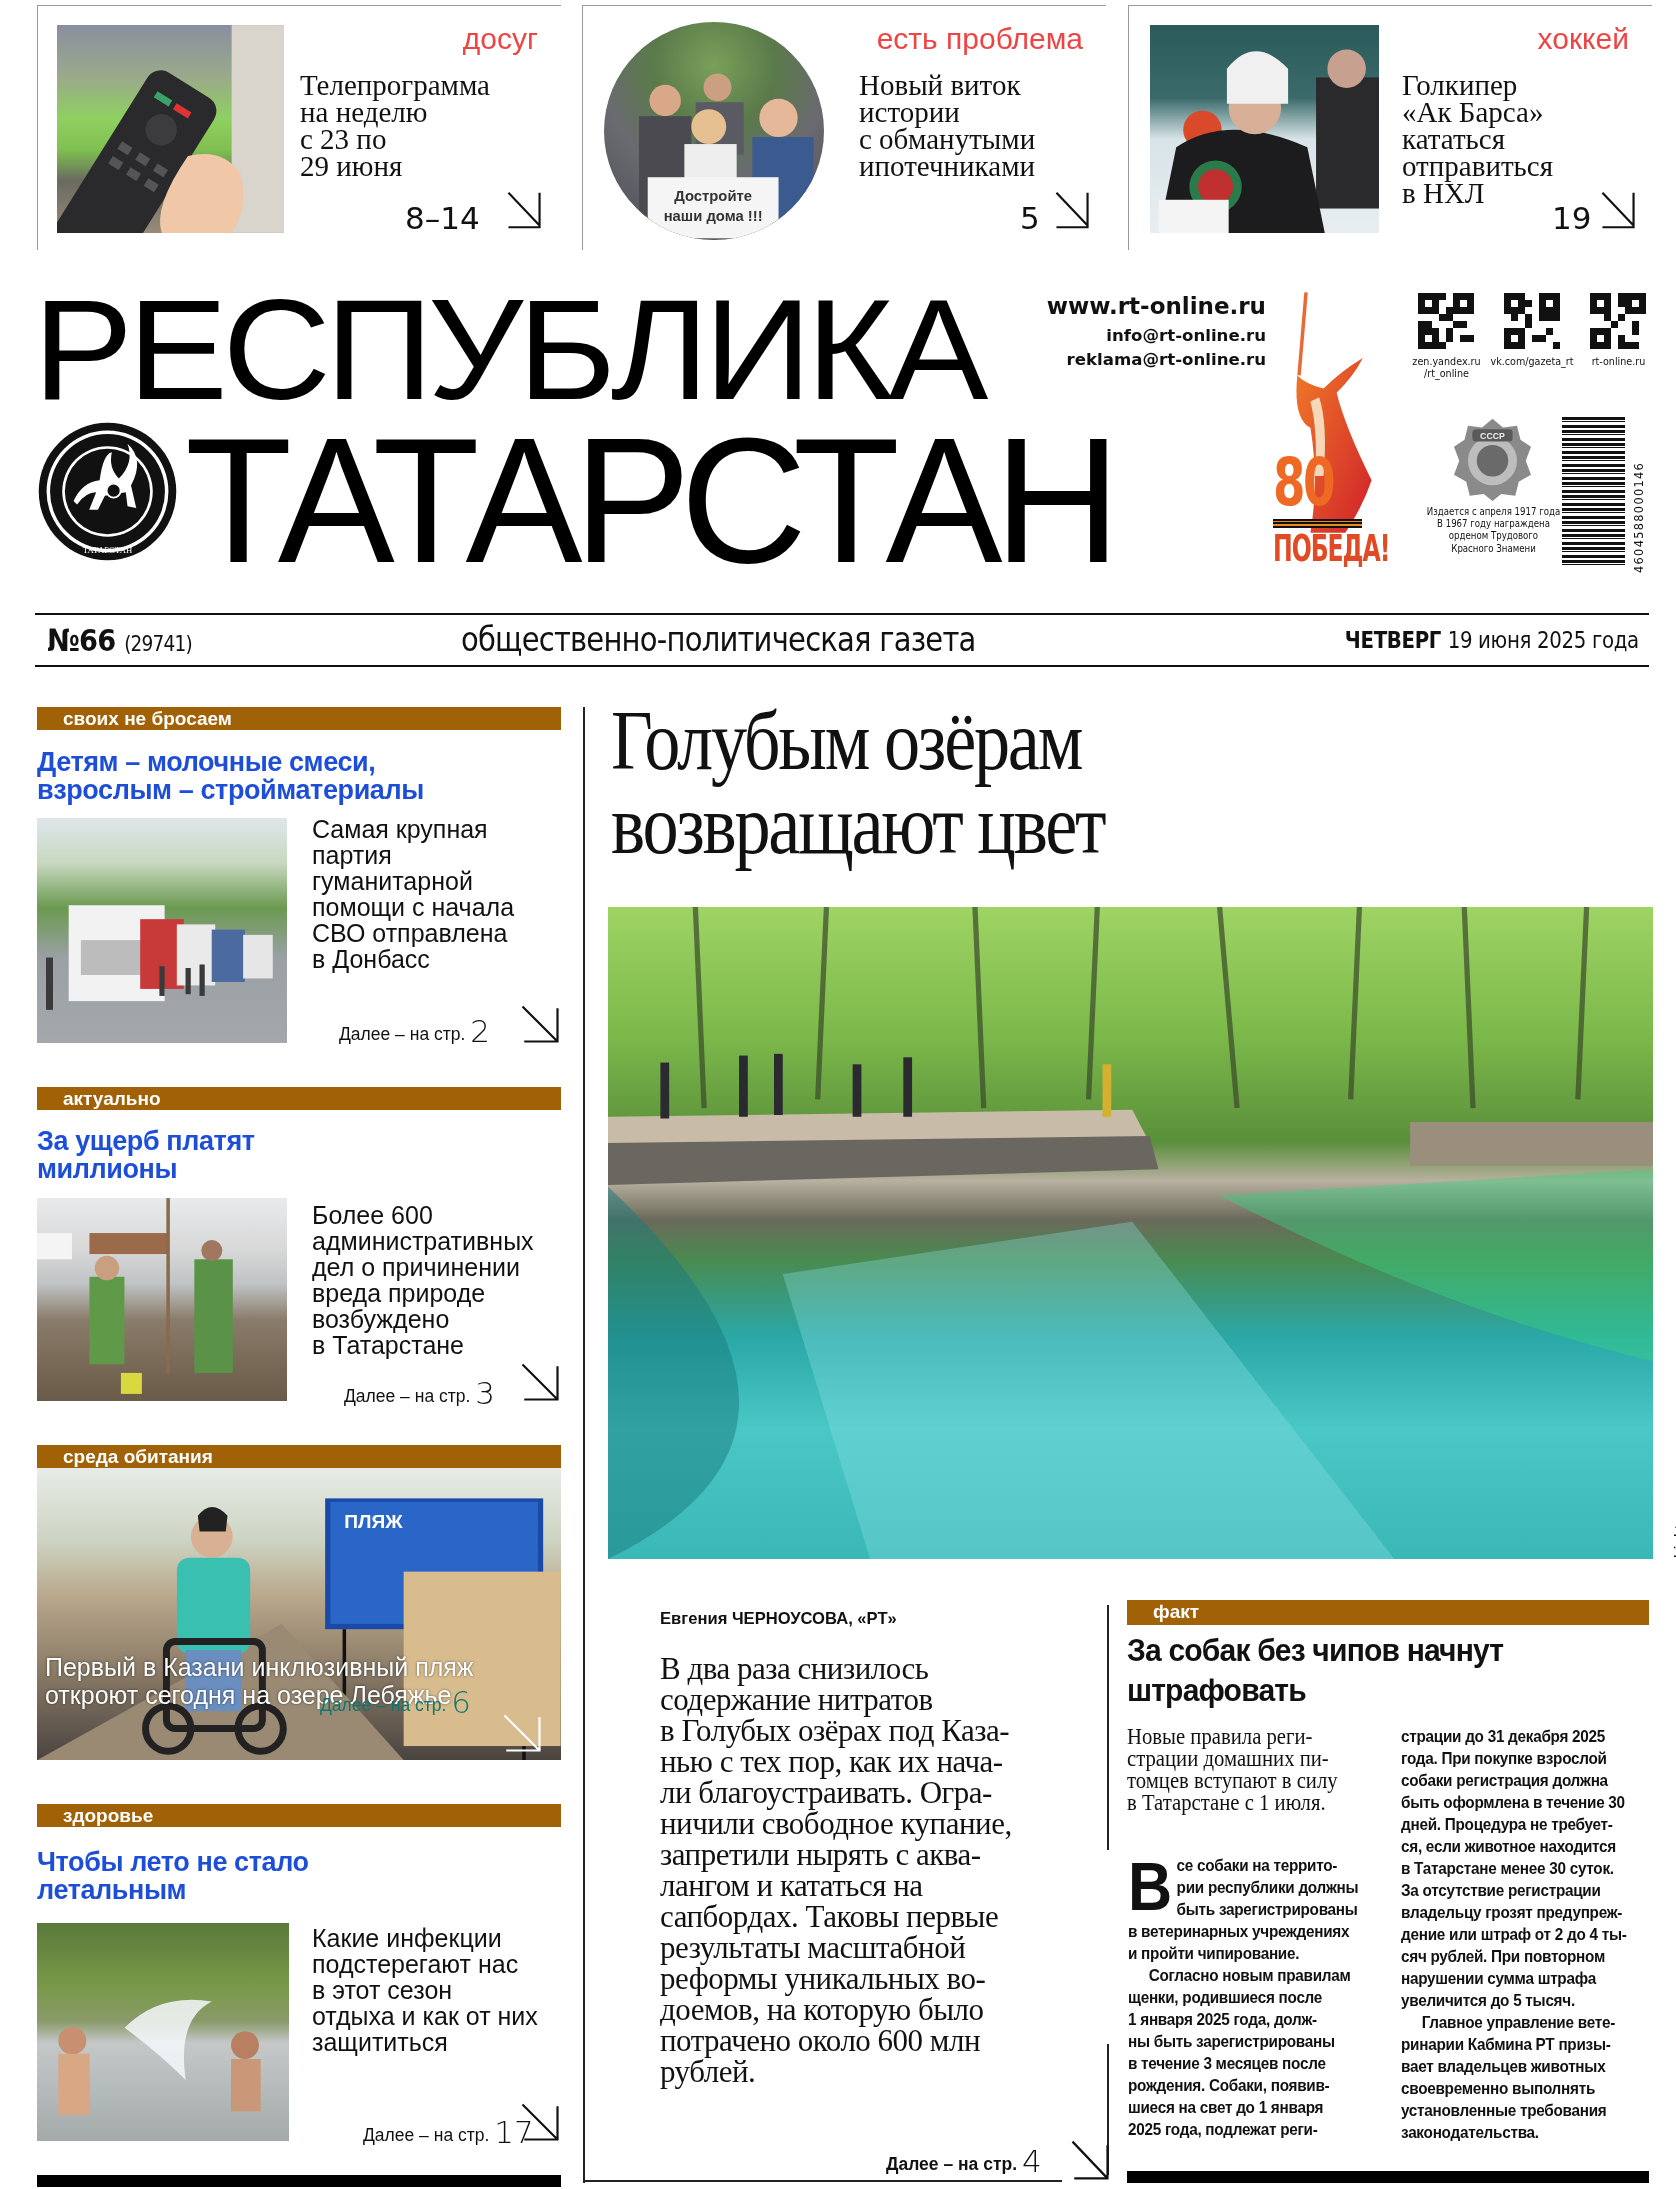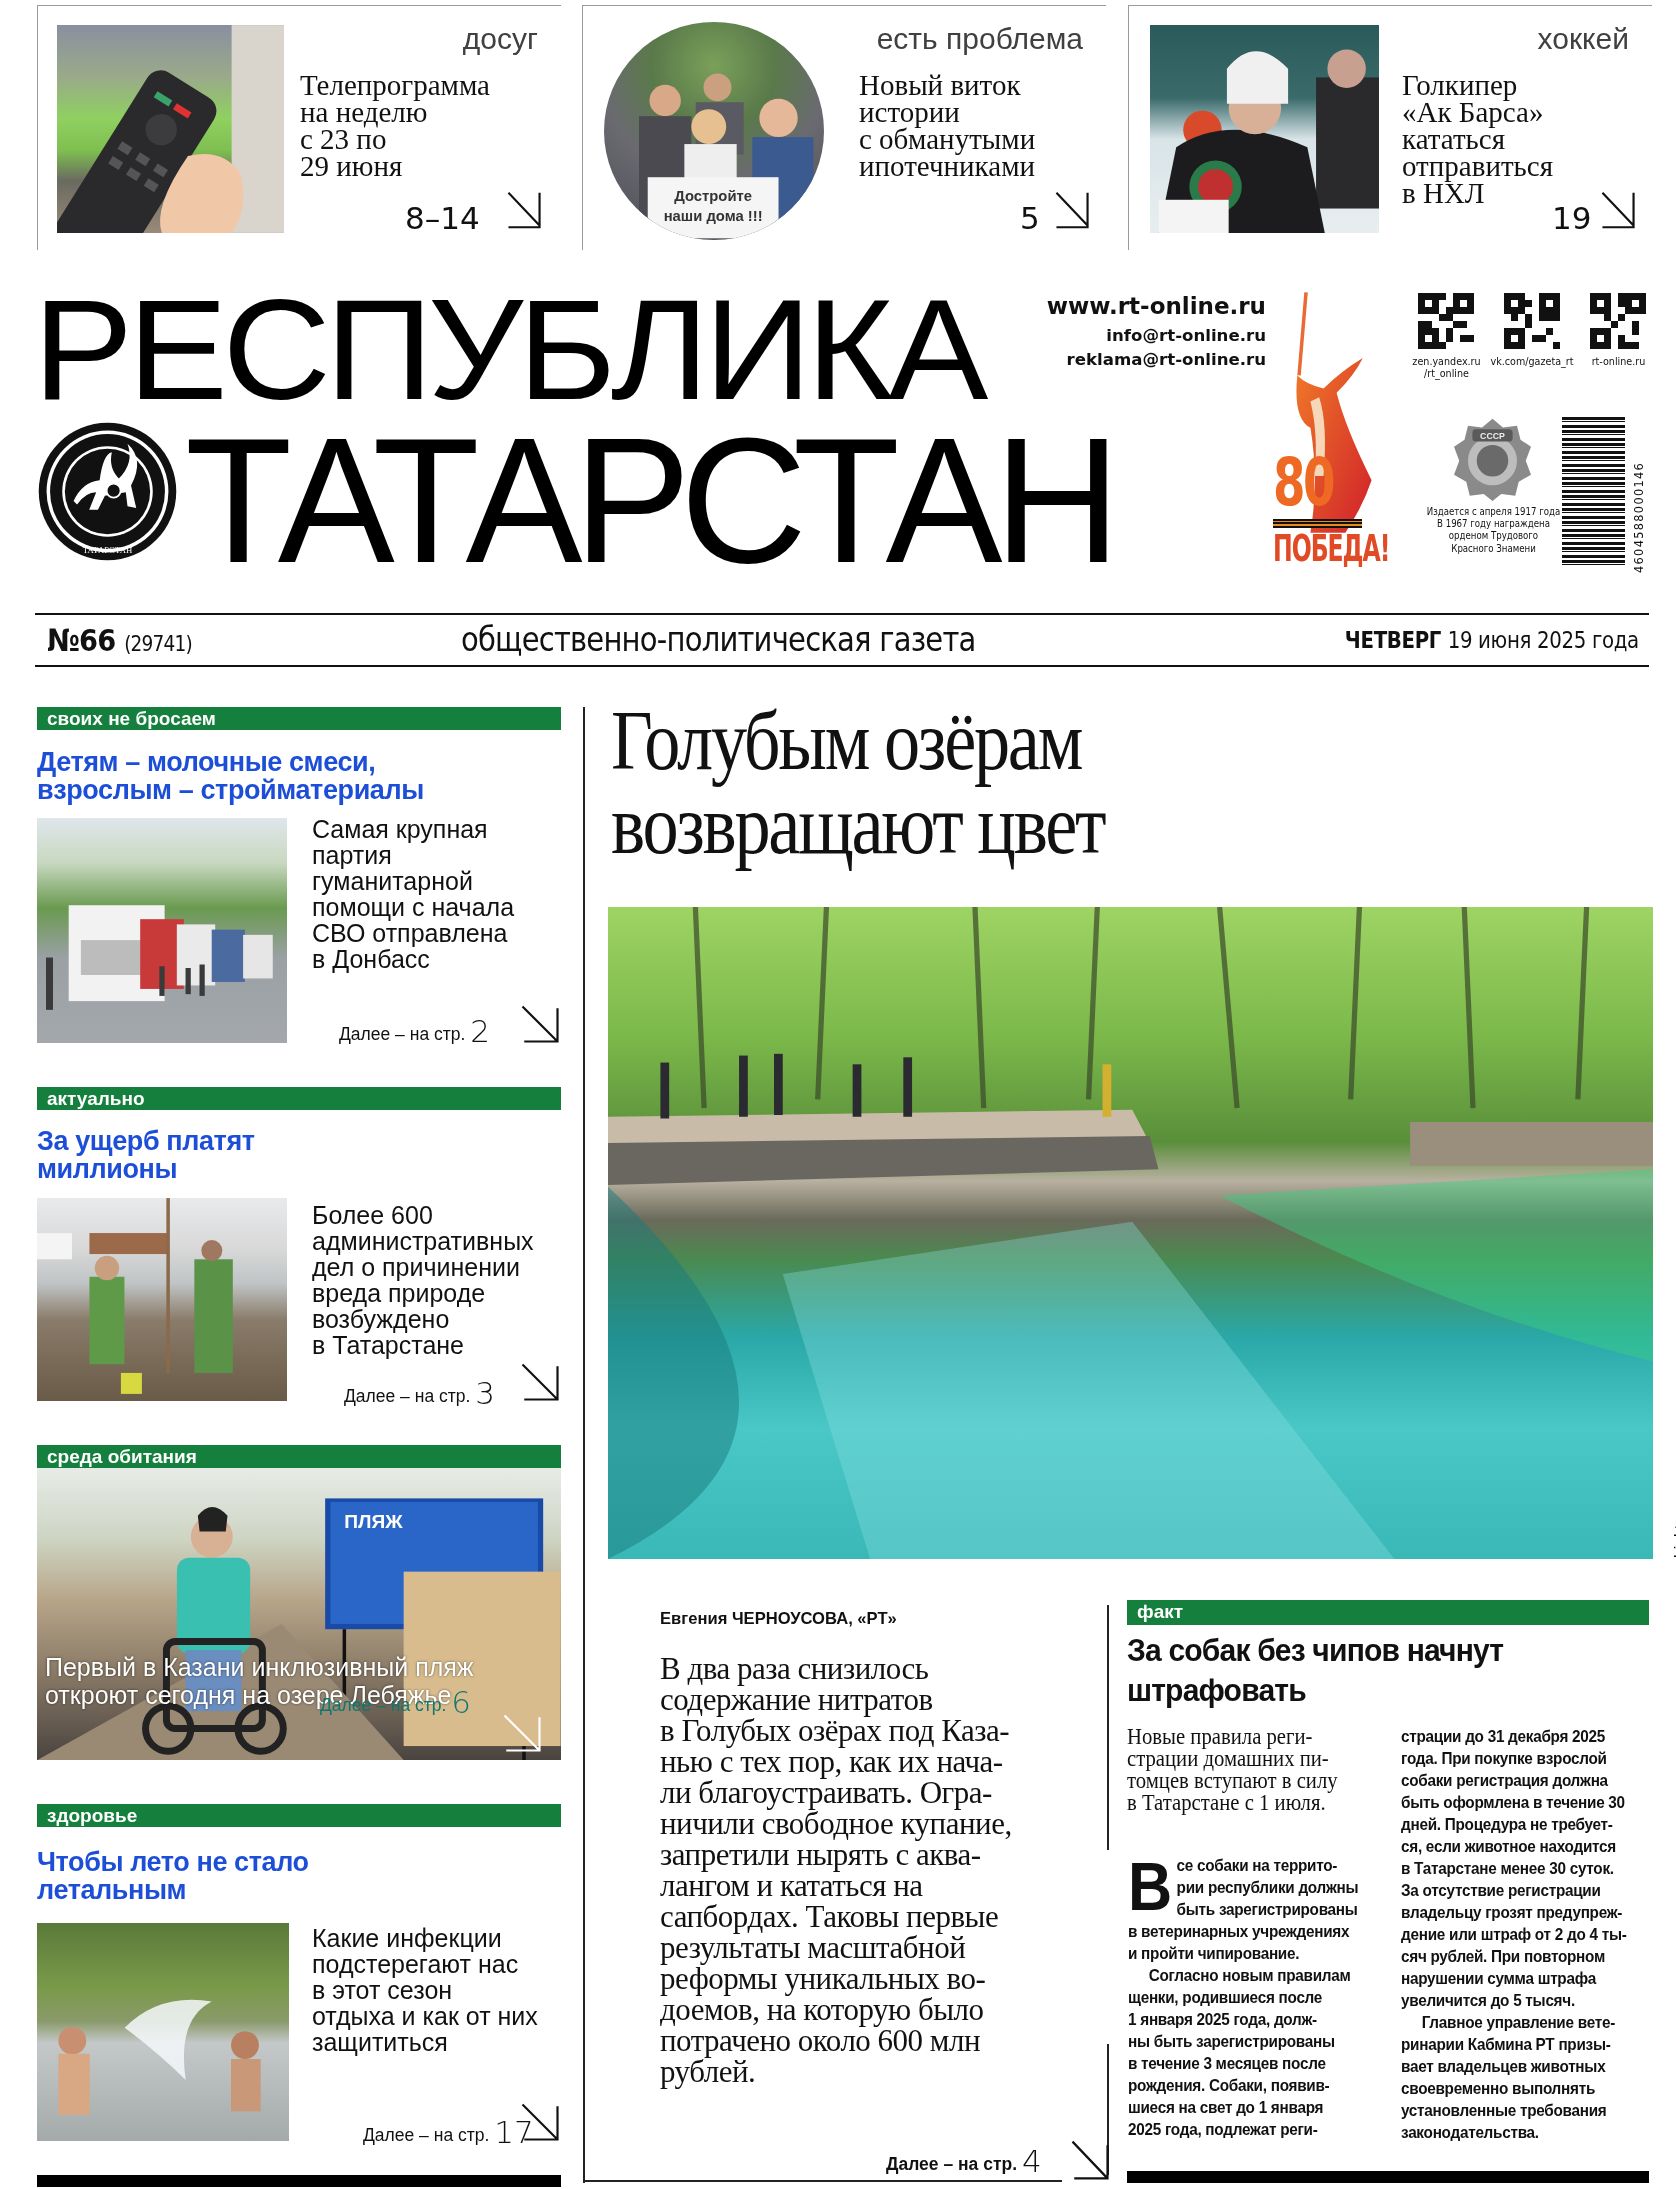--- a/index.html
+++ b/index.html
@@ -7,34 +7,34 @@
   body { position: relative; font-family: "Liberation Sans", sans-serif; color: #111; }
 
   .abs { position: absolute; }
   .sans { font-family: "Liberation Sans", sans-serif; }
   .serif { font-family: "Liberation Serif", serif; }
   .cond { font-family: "DejaVu Sans", sans-serif; }
 
   
   .teaser { position: absolute; top: 5.2px; height: 245px; border-top: 1.7px solid #9a9a9a; border-left: 1.7px solid #9a9a9a; background: #fff; }
   .teaser .shadow { position: absolute; right: -10.5px; bottom: -12.2px; width: 100%; height: 100%; z-index: -1; background: #d6d6d6; }
-  .teaser .rubric { position: absolute; right: 23px; top: 15.7px; font-size: 30px; color: #404040; font-family: "Liberation Sans", sans-serif; }
+  .teaser .rubric { position: absolute; right: 23px; top: 15.7px; font-size: 30px; color: #ef4444; font-family: "Liberation Sans", sans-serif; }
   .teaser .title { position: absolute; font-family: "Liberation Serif", serif; font-size: 29px; line-height: 27px; color: #111; }
   .teaser .page { position: absolute; font-size: 31px; font-family: "DejaVu Sans", sans-serif; color: #111; }
   .arrow { position: absolute; }
   .photo { position: absolute; overflow: hidden; text-align: right; }
 
   
   .mast-word { position: absolute; font-family: "Liberation Sans", sans-serif; font-weight: 400; color: #000; letter-spacing: -5.2px; line-height: 1; }
   .contacts { position: absolute; text-align: right; font-family: "DejaVu Sans", sans-serif; font-weight: bold; color: #111; }
 
   .issue-bar { position: absolute; left: 35px; top: 613px; width: 1614px; height: 54px; border-top: 2.6px solid #111; border-bottom: 2.6px solid #111; }
 
   
-  .rubric-bar { position: absolute; left: 37px; width: 524px; height: 23px; background: #15803d; color: #fff; font-weight: bold; font-size: 19px; line-height: 24.5px; padding-left: 10px; overflow: hidden; }
+  .rubric-bar { position: absolute; left: 37px; width: 524px; height: 23px; background: #a16207; color: #fff; font-weight: bold; font-size: 19px; line-height: 24.5px; padding-left: 26px; overflow: hidden; }
   .lhead { position: absolute; left: 37px; font-weight: bold; font-size: 27px; line-height: 28px; color: #1d4ed8; letter-spacing: -0.4px; }
   .ltext { position: absolute; left: 312px; font-size: 25px; line-height: 26px; color: #111; }
   .more { position: absolute; font-size: 17.5px; color: #111; white-space: nowrap; }
   .more .pg { font-size: 31px; font-family: "DejaVu Sans", sans-serif; font-weight: 200; vertical-align: -1.7px; }
 
   
   .lead-title { position: absolute; left: 611px; top: 699px; font-family: "Liberation Serif", serif; font-size: 84px; line-height: 84px; color: #111; letter-spacing: -2.6px; transform: scaleX(0.86); transform-origin: left top; white-space: nowrap; }
   .lead-text { position: absolute; left: 660px; top: 1653px; width: 402px; font-family: "Liberation Serif", serif; font-size: 31px; line-height: 31px; color: #111; letter-spacing: -0.5px; }
 
   .fact-col { position: absolute; font-size: 17px; line-height: 22px; color: #111; font-weight: bold; letter-spacing: -0.3px; }

